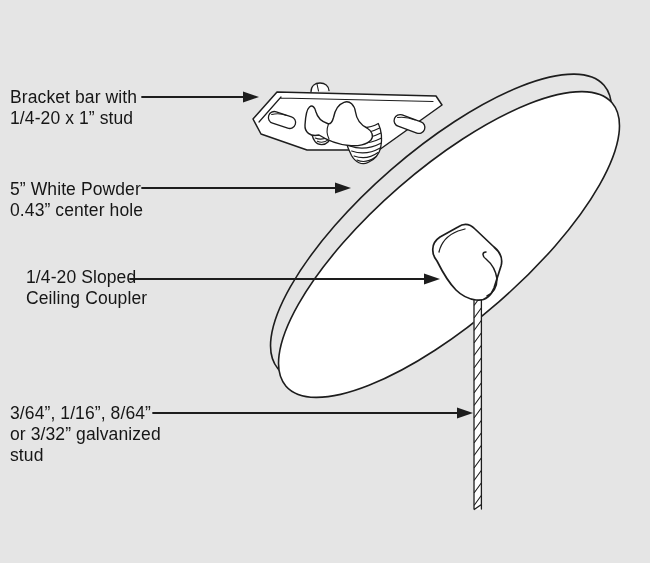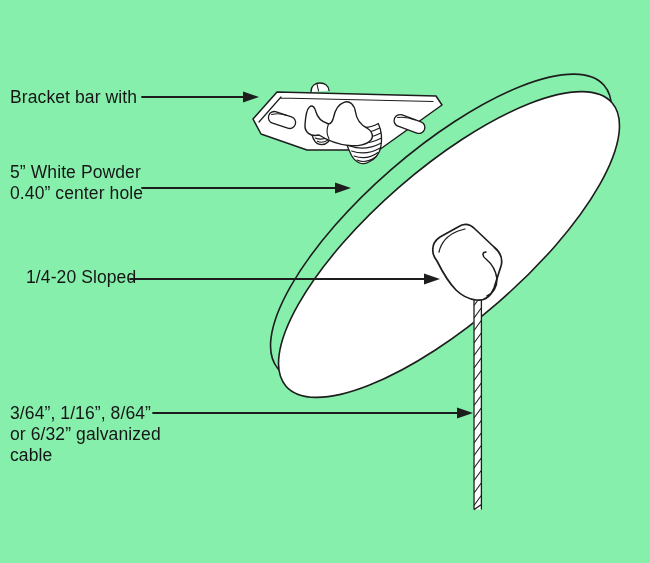--- a/index.html
+++ b/index.html
@@ -1,16 +1,16 @@
 <!DOCTYPE html>
 <html><head>
 <meta charset="utf-8">
 <style>
   html,body{margin:0;padding:0;background:#ffffff;}
-  .stage{position:relative;width:650px;height:563px;background:#86efac;overflow:hidden;
+  .stage{position:relative;width:650px;height:563px;background:#e5e5e5;overflow:hidden;
          font-family:"Liberation Sans",sans-serif;}
   .stage svg{position:absolute;left:0;top:0;}
   .part-label{position:absolute;font-size:17.5px;line-height:21px;color:#161616;
               letter-spacing:.1px;white-space:nowrap;}
 </style>
 </head>
 <body>
 
 <div class="stage">
 
@@ -95,30 +95,32 @@
       </g>
       <g>
         <line x1="153" y1="413" x2="459" y2="413"></line>
         <path fill="#1d1d1d" stroke="none" d="M473,413 L457,407.6 L457,418.4 Z"></path>
       </g>
     </g>
   </svg>
 
   <div class="part-label" style="left:10px;top:87px">
     <div>Bracket bar with</div>
+    <div>1/4-20 x 1” stud</div>
   </div>
 
-  <div class="part-label" style="left:10px;top:162px">
+  <div class="part-label" style="left:10px;top:179px">
     <div>5” White Powder</div>
-    <div>0.40” center hole</div>
+    <div>0.43” center hole</div>
   </div>
 
   <div class="part-label" style="left:26px;top:267px">
     <div>1/4-20 Sloped</div>
+    <div>Ceiling Coupler</div>
   </div>
 
   <div class="part-label" style="left:10px;top:403px">
     <div>3/64”, 1/16”, 8/64”</div>
-    <div>or 6/32” galvanized</div>
-    <div>cable</div>
+    <div>or 3/32” galvanized</div>
+    <div>stud</div>
   </div>
 
 </div>
 
 </body></html>

